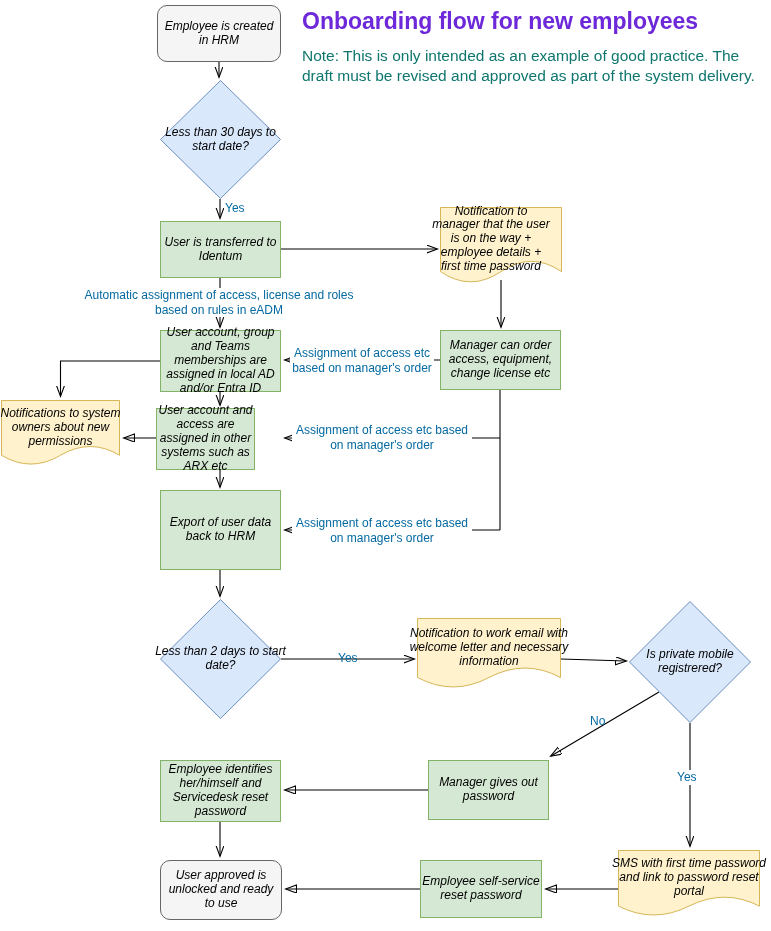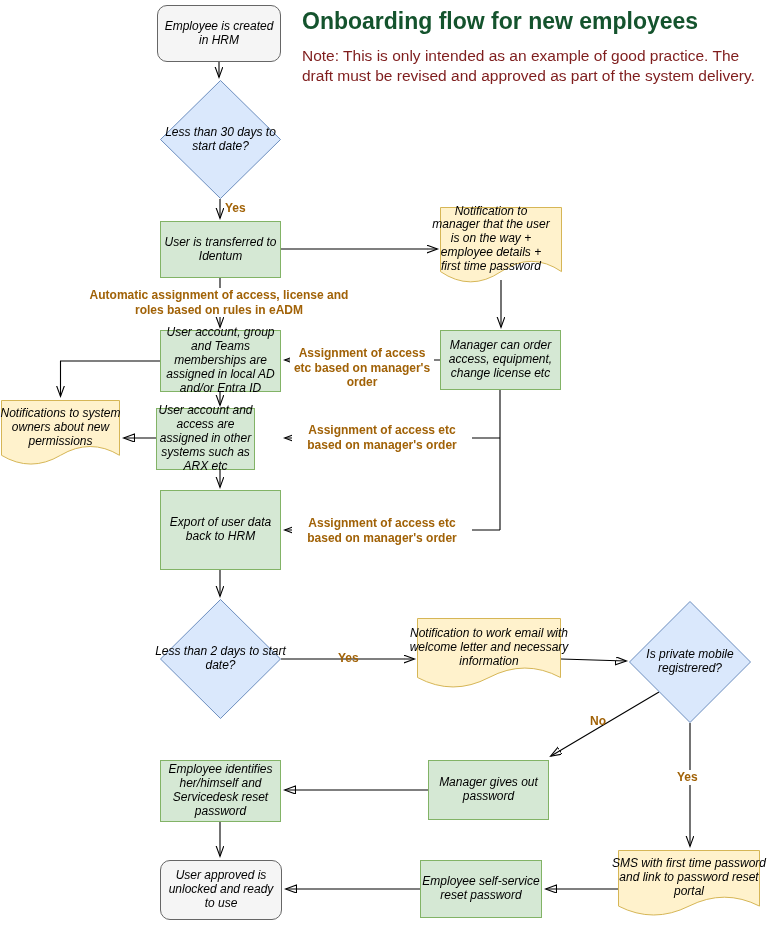--- a/index.html
+++ b/index.html
@@ -27,33 +27,33 @@
 
   .nlabel { font-size:12px; line-height:1.16; color:#000; padding:1px;font-style:italic; }
   .decision .nlabel, .docnote .nlabel {
     position:absolute; left:-8px; right:-8px; top:0; bottom:0;
     display:flex; align-items:center; justify-content:center; text-align:center;
     padding:0;
   }
   .docnote .nlabel { bottom:15%; }
 
   .elabel {
-    position:absolute; font-size:12px; line-height:1.22; color:#a16207;
-    background:#ffffff; text-align:center; padding:0 1px;font-weight:bold;
+    position:absolute; font-size:12px; line-height:1.22; color:#0369a1;
+    background:#ffffff; text-align:center; padding:0 1px;
   }
   .elabel.center { transform:translateX(-50%); }
   .elabel.plain { background:transparent; }
 
   #title {
     position:absolute; left:302px; top:8px; width:460px;
-    font-size:23px; font-weight:bold; color:#14532d; letter-spacing:0;
+    font-size:23px; font-weight:bold; color:#6d28d9; letter-spacing:0;
   }
   #subtitle {
     position:absolute; left:302px; top:46px; width:462px;
-    font-size:15.5px; line-height:1.3; color:#7f1d1d;
+    font-size:15.5px; line-height:1.3; color:#0f766e;
   }
 </style>
 </head>
 <body>
 
 <div id="canvas">
 
   <svg id="edges" xmlns="http://www.w3.org/2000/svg">
     <defs>
       <marker id="arr" markerWidth="13" markerHeight="10" refX="10.5" refY="4" orient="auto" markerUnits="userSpaceOnUse">

